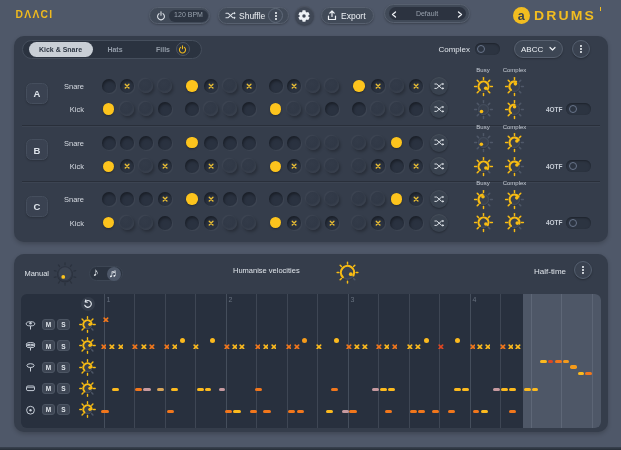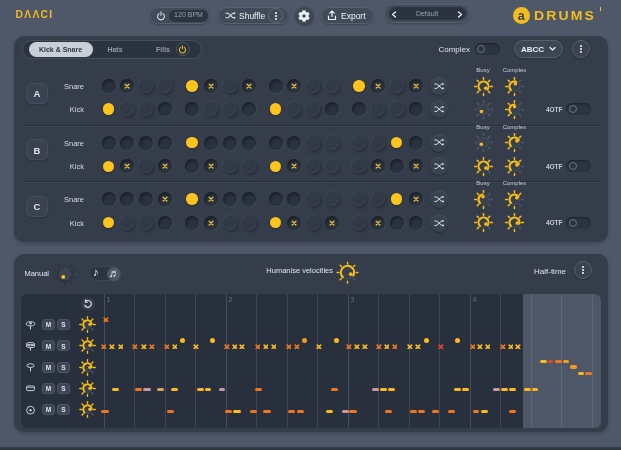--- a/index.html
+++ b/index.html
@@ -66,21 +66,21 @@
 <div class="txt" style="left:148px;top:45.5px;width:30px;text-align:center;font-size:7px;font-weight:bold;color:#939ca8">Fills</div>
 <div class="abs" style="left:175.5px;top:42px;width:14px;height:14px;border-radius:50%;border:1.2px solid #4c5462"></div>
 <svg style="position:absolute;left:178.0px;top:44.5px" width="9" height="9" viewBox="0 0 12 12">
     <path d="M3.6 3.2 A 4.1 4.1 0 1 0 8.4 3.2" fill="none" stroke="#f0ba1e" stroke-width="1.4" stroke-linecap="round"></path>
     <line x1="6" y1="1" x2="6" y2="5" stroke="#f0ba1e" stroke-width="1.4" stroke-linecap="round"></line>
   </svg>
 <div class="txt" style="left:410px;top:44.5px;width:60px;text-align:right;font-size:8px;color:#dfe4ea">Complex</div>
 <div class="abs" style="left:474.5px;top:43px;width:25px;height:12px;border-radius:6px;background:#2c3441;box-shadow:inset 0 1px 2px rgba(0,0,0,.35)"></div>
 <div class="abs" style="left:477px;top:45px;width:8px;height:8px;border-radius:50%;border:1.3px solid #68748a"></div>
 <div class="pill" style="left:514px;top:40px;width:49px;height:18px;background:#3d4654"></div>
-<div class="txt" style="left:521px;top:44.5px;font-size:8px;font-weight:bold;color:#eef1f5">ABCC</div>
+<div class="txt" style="left:521px;top:44.5px;font-size:8px;font-weight:normal;color:#eef1f5">ABCC</div>
 <svg class="abs" style="left:549px;top:46px" width="7" height="6" viewBox="0 0 7 6">
     <path d="M1 1.5 L3.5 4 L6 1.5" fill="none" stroke="#eef1f5" stroke-width="1.2" stroke-linecap="round" stroke-linejoin="round"></path>
   </svg>
 <div class="abs" style="left:572px;top:40px;width:18px;height:18px;border-radius:50%;background:#3a4250;border:1px solid #556070;box-shadow:0 1px 2px rgba(0,0,0,.3)"></div>
 <svg style="position:absolute;left:577.0px;top:43.0px" width="8" height="12" viewBox="0 0 8 12">
     <circle cx="4" cy="3.0" r="1.05" fill="#eef2f6"></circle>
     <circle cx="4" cy="6.0" r="1.05" fill="#eef2f6"></circle>
     <circle cx="4" cy="9.0" r="1.05" fill="#eef2f6"></circle>
   </svg>
 <div class="abs" style="left:26px;top:82.5px;width:22px;height:21px;border-radius:5.5px;background:#3a4251;border:1px solid #454e5d;box-shadow:0 1px 2px rgba(0,0,0,.2)"></div>
@@ -502,21 +502,21 @@
     <line x1="6.53" y1="4.48" x2="5.42" y2="2.94" stroke="#2b323e" stroke-width="1.25" stroke-linecap="round"></line>
     <circle cx="12" cy="12.6" r="8.0" fill="rgba(0,0,0,0.2)"></circle>
     <circle cx="12" cy="12" r="7.6" fill="#2f3643"></circle>
     <circle cx="12" cy="11.7" r="6.4" fill="#3c4452"></circle>
     <circle cx="10.25" cy="14.91" r="1.9" fill="#fdc41d"></circle>
   </svg>
 <div class="abs" style="left:89px;top:265.5px;width:33.5px;height:15.5px;border-radius:8px;background:#2b3340;border:1px solid #3d4654"></div>
 <div class="txt" style="left:93px;top:266px;font-size:11.5px;color:#eef2f6">♪</div>
 <div class="abs" style="left:106.5px;top:266.5px;width:14px;height:14px;border-radius:50%;background:#4d5768"></div>
 <div class="txt" style="left:108.5px;top:266.5px;font-size:11.5px;color:#eef2f6">♬</div>
-<div class="txt" style="left:233px;top:265.8px;width:100px;text-align:right;font-size:7.5px;color:#dfe4ea">Humanise velocities</div>
+<div class="txt" style="left:233px;top:265.8px;width:100px;font-size:7.5px;color:#dfe4ea">Humanise velocities</div>
 <svg style="position:absolute;left:335.0px;top:260.0px" width="25" height="25" viewBox="0 0 25 25">
     <circle cx="12.5" cy="13.20" r="7.50" fill="rgba(0,0,0,0.13)"></circle>
     <circle cx="12.5" cy="12.5" r="6.60" fill="#39414f"></circle>
     <circle cx="12.5" cy="12.5" r="6.60" fill="none" stroke="#424b5a" stroke-width="1.58"></circle>
     <line x1="12.50" y1="21.10" x2="12.50" y2="22.90" stroke="#f8bc13" stroke-width="1.45" stroke-linecap="round"></line>
     <line x1="6.42" y1="18.58" x2="5.15" y2="19.85" stroke="#f8bc13" stroke-width="1.45" stroke-linecap="round"></line>
     <line x1="3.90" y1="12.50" x2="2.10" y2="12.50" stroke="#f8bc13" stroke-width="1.45" stroke-linecap="round"></line>
     <line x1="6.42" y1="6.42" x2="5.15" y2="5.15" stroke="#f8bc13" stroke-width="1.45" stroke-linecap="round"></line>
     <line x1="12.50" y1="3.90" x2="12.50" y2="2.10" stroke="#f8bc13" stroke-width="1.45" stroke-linecap="round"></line>
     <line x1="18.58" y1="6.42" x2="19.85" y2="5.15" stroke="#f8bc13" stroke-width="1.45" stroke-linecap="round"></line>

